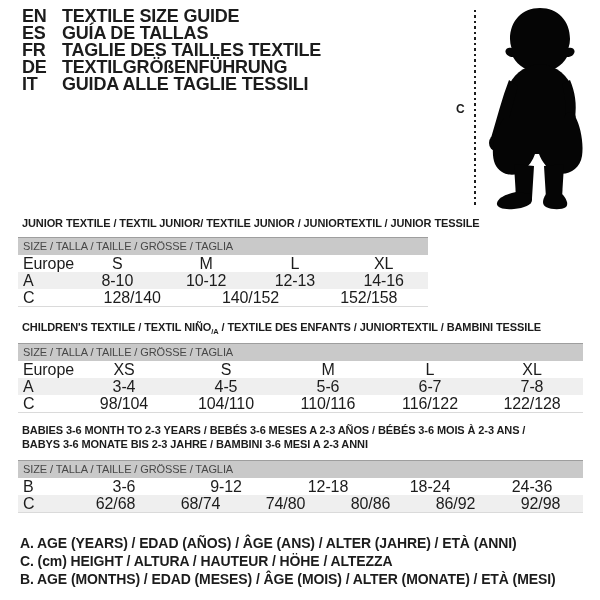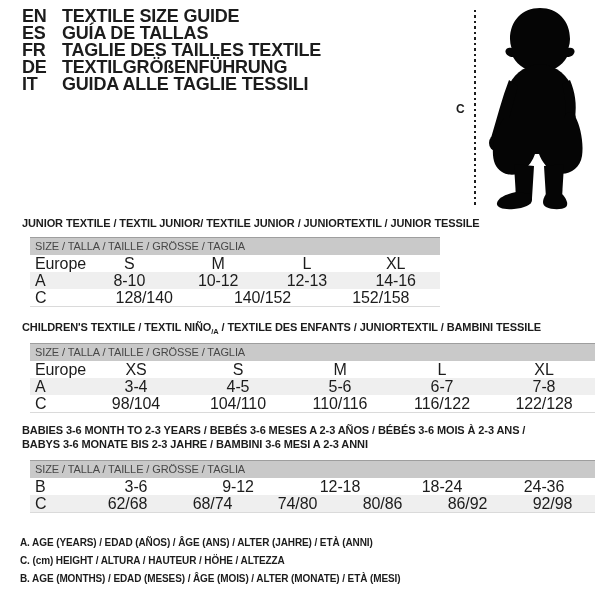--- a/index.html
+++ b/index.html
@@ -14,29 +14,29 @@
   
   .figure{position:absolute;left:450px;top:4px;width:148px;height:210px;}
   .dash-line{position:absolute;left:24px;top:6px;width:2px;height:198px;
     background:repeating-linear-gradient(to bottom,#1d1d1d 0 2.5px,transparent 2.5px 5.5px);}
   .c-label{position:absolute;left:6px;top:98px;font-size:12px;font-weight:bold;}
   .baby-svg{position:absolute;left:32px;top:2px;}
   
   .sec-title{position:absolute;left:22px;font-size:11px;font-weight:bold;letter-spacing:-0.1px;line-height:14px;}
   .sub{font-size:7.5px;vertical-align:sub;}
   
-  .sizetable{position:absolute;left:18px;border-bottom:1px solid #dadada;margin-left:12px;}
+  .sizetable{position:absolute;left:18px;border-bottom:1px solid #dadada;}
   .size-head{height:17px;line-height:17px;background:#c9c9c9;border-top:1px solid #9e9e9e;
     color:#474747;font-size:11px;padding-left:5px;letter-spacing:-0.1px;}
   .trow{display:flex;height:17px;line-height:17px;font-size:16px;letter-spacing:-0.1px;}
   .trow.shaded{background:#efefef;}
   .tlabel{width:50px;padding-left:5px;text-align:left;}
   .tcell{flex:1;text-align:center;}
   
-  .footnotes{position:absolute;left:20px;top:534px;font-size:10px;font-weight:bold;line-height:18px;letter-spacing:-0.1px;}
+  .footnotes{position:absolute;left:20px;top:534px;font-size:14px;font-weight:bold;line-height:18px;letter-spacing:-0.1px;}
 </style>
 </head>
 <body>
 
 <div id="canvas">
 
   <div class="lang-block">
     <div class="lang-row">
       <span class="lang-code">EN</span>
       <span>TEXTILE SIZE GUIDE</span>

